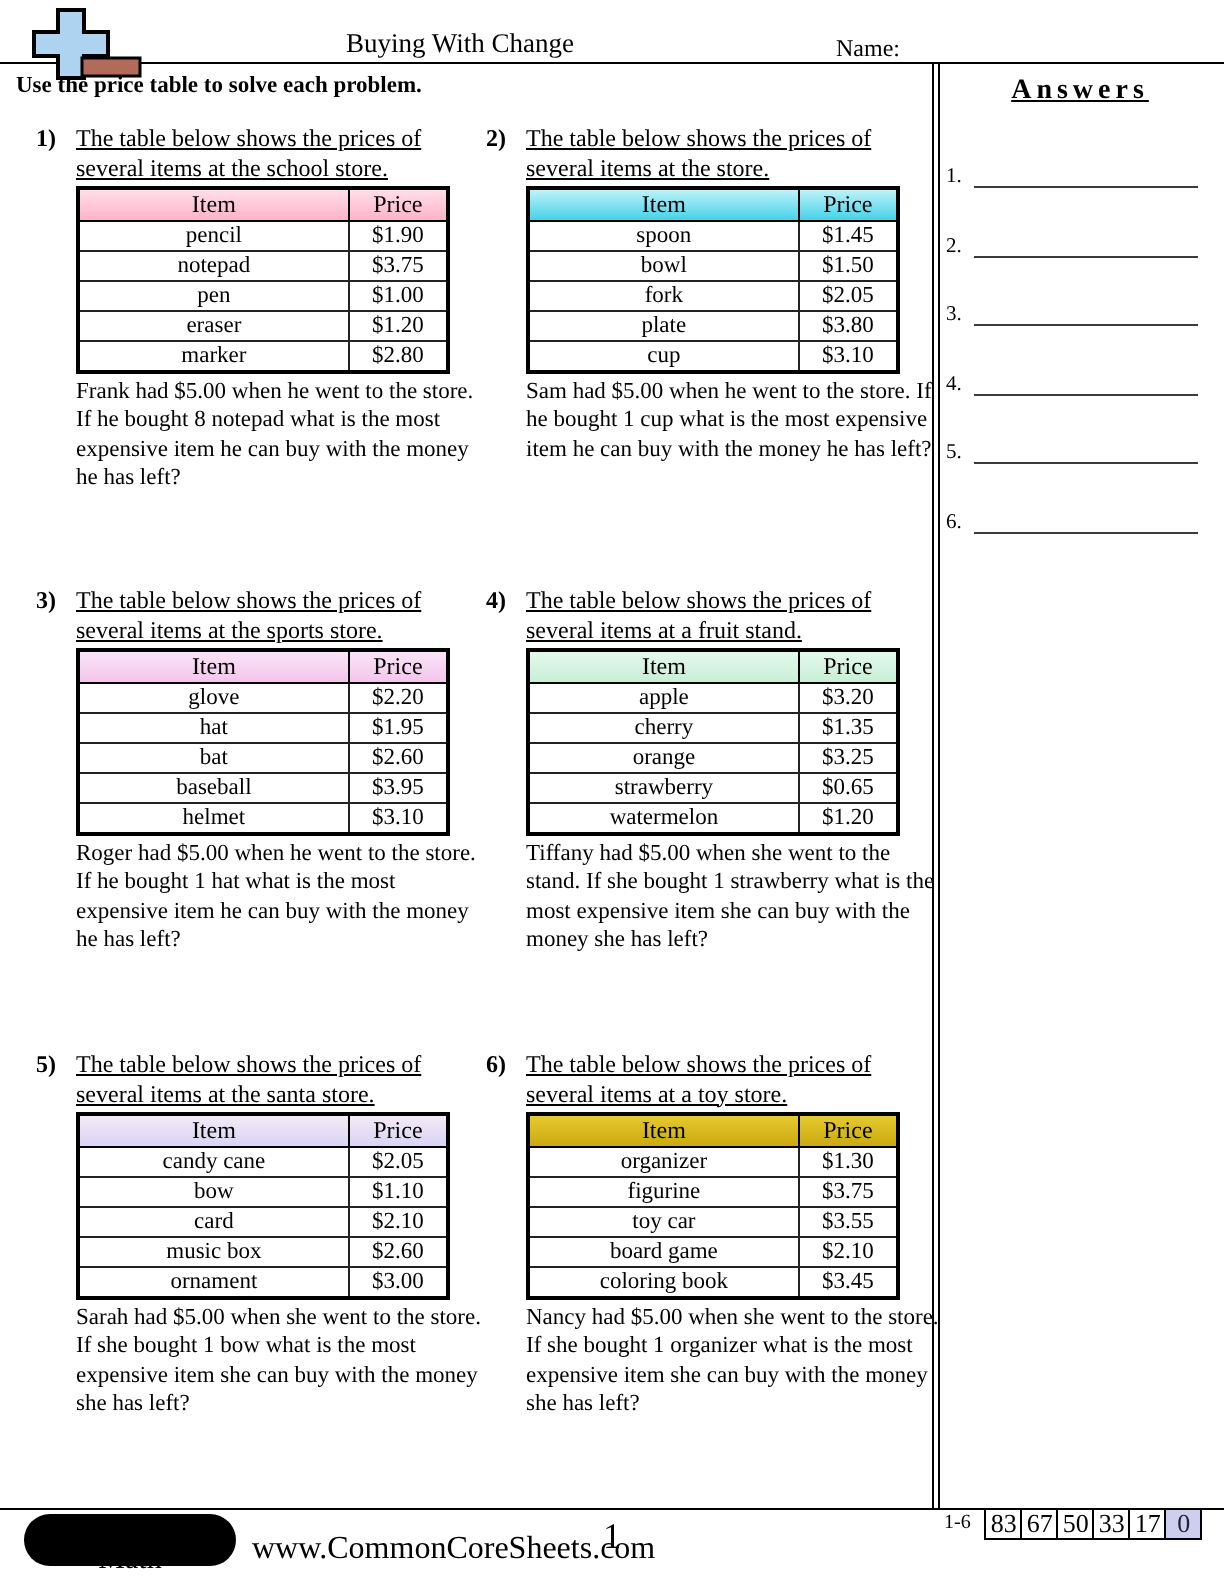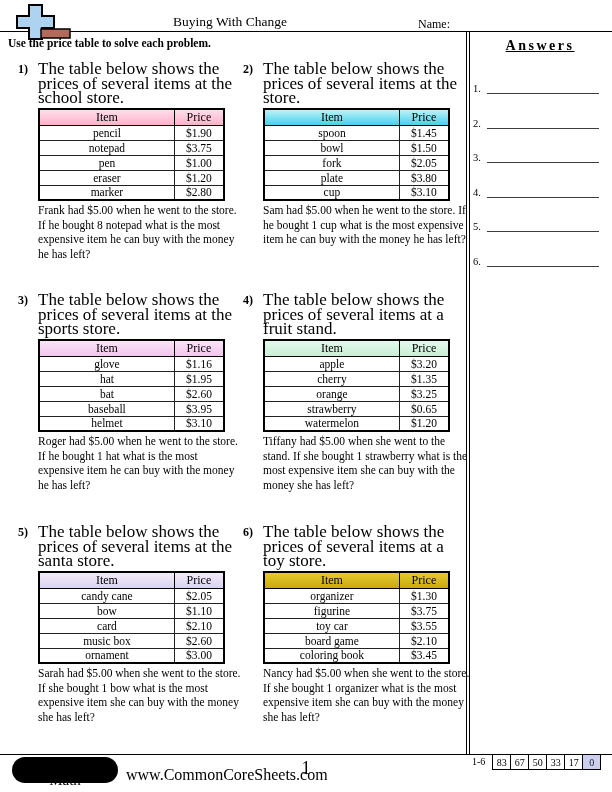--- a/index.html
+++ b/index.html
@@ -29,21 +29,21 @@
   
   .problem { position: absolute; width: 220px; }
   #p1 { left: 18px;  top: 62px; }
   #p2 { left: 243px; top: 62px; }
   #p3 { left: 18px;  top: 293px; }
   #p4 { left: 243px; top: 293px; }
   #p5 { left: 18px;  top: 525px; }
   #p6 { left: 243px; top: 525px; }
   .pnum { position: absolute; left: 0; top: 0; font-size: 12px; font-weight: bold; }
   .pbody { margin-left: 20px; }
-  .pdesc { width: 198px; font-size: 17px; line-height: 14.5px; }
+  .pdesc { width: 198px; font-size: 12px; line-height: 14.5px; text-decoration: underline; }
   .pquest { width: 207px; font-size: 11.5px; line-height: 14.5px; margin-top: 2px; }
   table.price-table { border-collapse: collapse; width: 187px; margin-top: 2px;
                       font-size: 11.5px; text-align: center; border: 2px solid #000; }
   table.price-table th { font-weight: normal; font-size: 12px; height: 16px;
                          border: 1px solid #000; border-bottom: 1.8px solid #000; }
   table.price-table td { height: 15px; border: 1px solid #222; background: #fff; }
   .c-item { width: 137px; }
   .c-price { width: 50px; }
 
   
@@ -53,21 +53,21 @@
   .math-pill-inner { position: absolute; left: 3px; right: 3px; top: 3px; bottom: 3px;
                      background: #fff; border-radius: 10px; display: flex;
                      align-items: center; justify-content: center;
                      font-size: 15px; font-weight: normal; margin-top: 20px; }
   .website { position: absolute; left: 126px; top: 766px; font-size: 16px; }
   .page-num { position: absolute; left: 0; right: 0; top: 758px; text-align: center; font-size: 18px; }
   .score-strip { position: absolute; left: 472px; top: 754px; display: flex; align-items: flex-start; }
   .score-range { font-size: 10px; margin-right: 7px; padding-top: 2px; }
   .score-boxes { display: flex; }
   .score-box { width: 19px; height: 16px; border: 1px solid #000; margin-left: -1px;
-               font-size: 10px; display: flex; align-items: center; justify-content: center; background: #fff; }
+               font-size: 13px; display: flex; align-items: center; justify-content: center; background: #fff; }
   .score-box.first { margin-left: 0; }
   .score-box.zero { background: #ccd0ee; color: #223; }
 </style>
 </head>
 <body>
 
 <div class="logo">
   <svg width="64" height="38" viewBox="0 0 64 38">
     <path d="M21 2 h13 v11 h12 v12 h-12 v11 h-13 v-11 h-12 v-12 h12 z" fill="#aed3f0" stroke="#000" stroke-width="2"></path>
     <rect x="33" y="26" width="29" height="9" fill="#b26a5a" stroke="#000" stroke-width="1.5"></rect>
@@ -190,21 +190,21 @@
     <table class="price-table">
       <thead>
         <tr style="background: linear-gradient(rgb(251, 230, 248), rgb(243, 195, 236));">
           <th class="c-item">Item</th>
           <th class="c-price">Price</th>
         </tr>
       </thead>
       <tbody>
         <tr>
             <td>glove</td>
-            <td>$1.16</td>
+            <td>$2.20</td>
           </tr>
         <tr>
             <td>hat</td>
             <td>$1.95</td>
           </tr>
         <tr>
             <td>bat</td>
             <td>$2.60</td>
           </tr>
         <tr>

